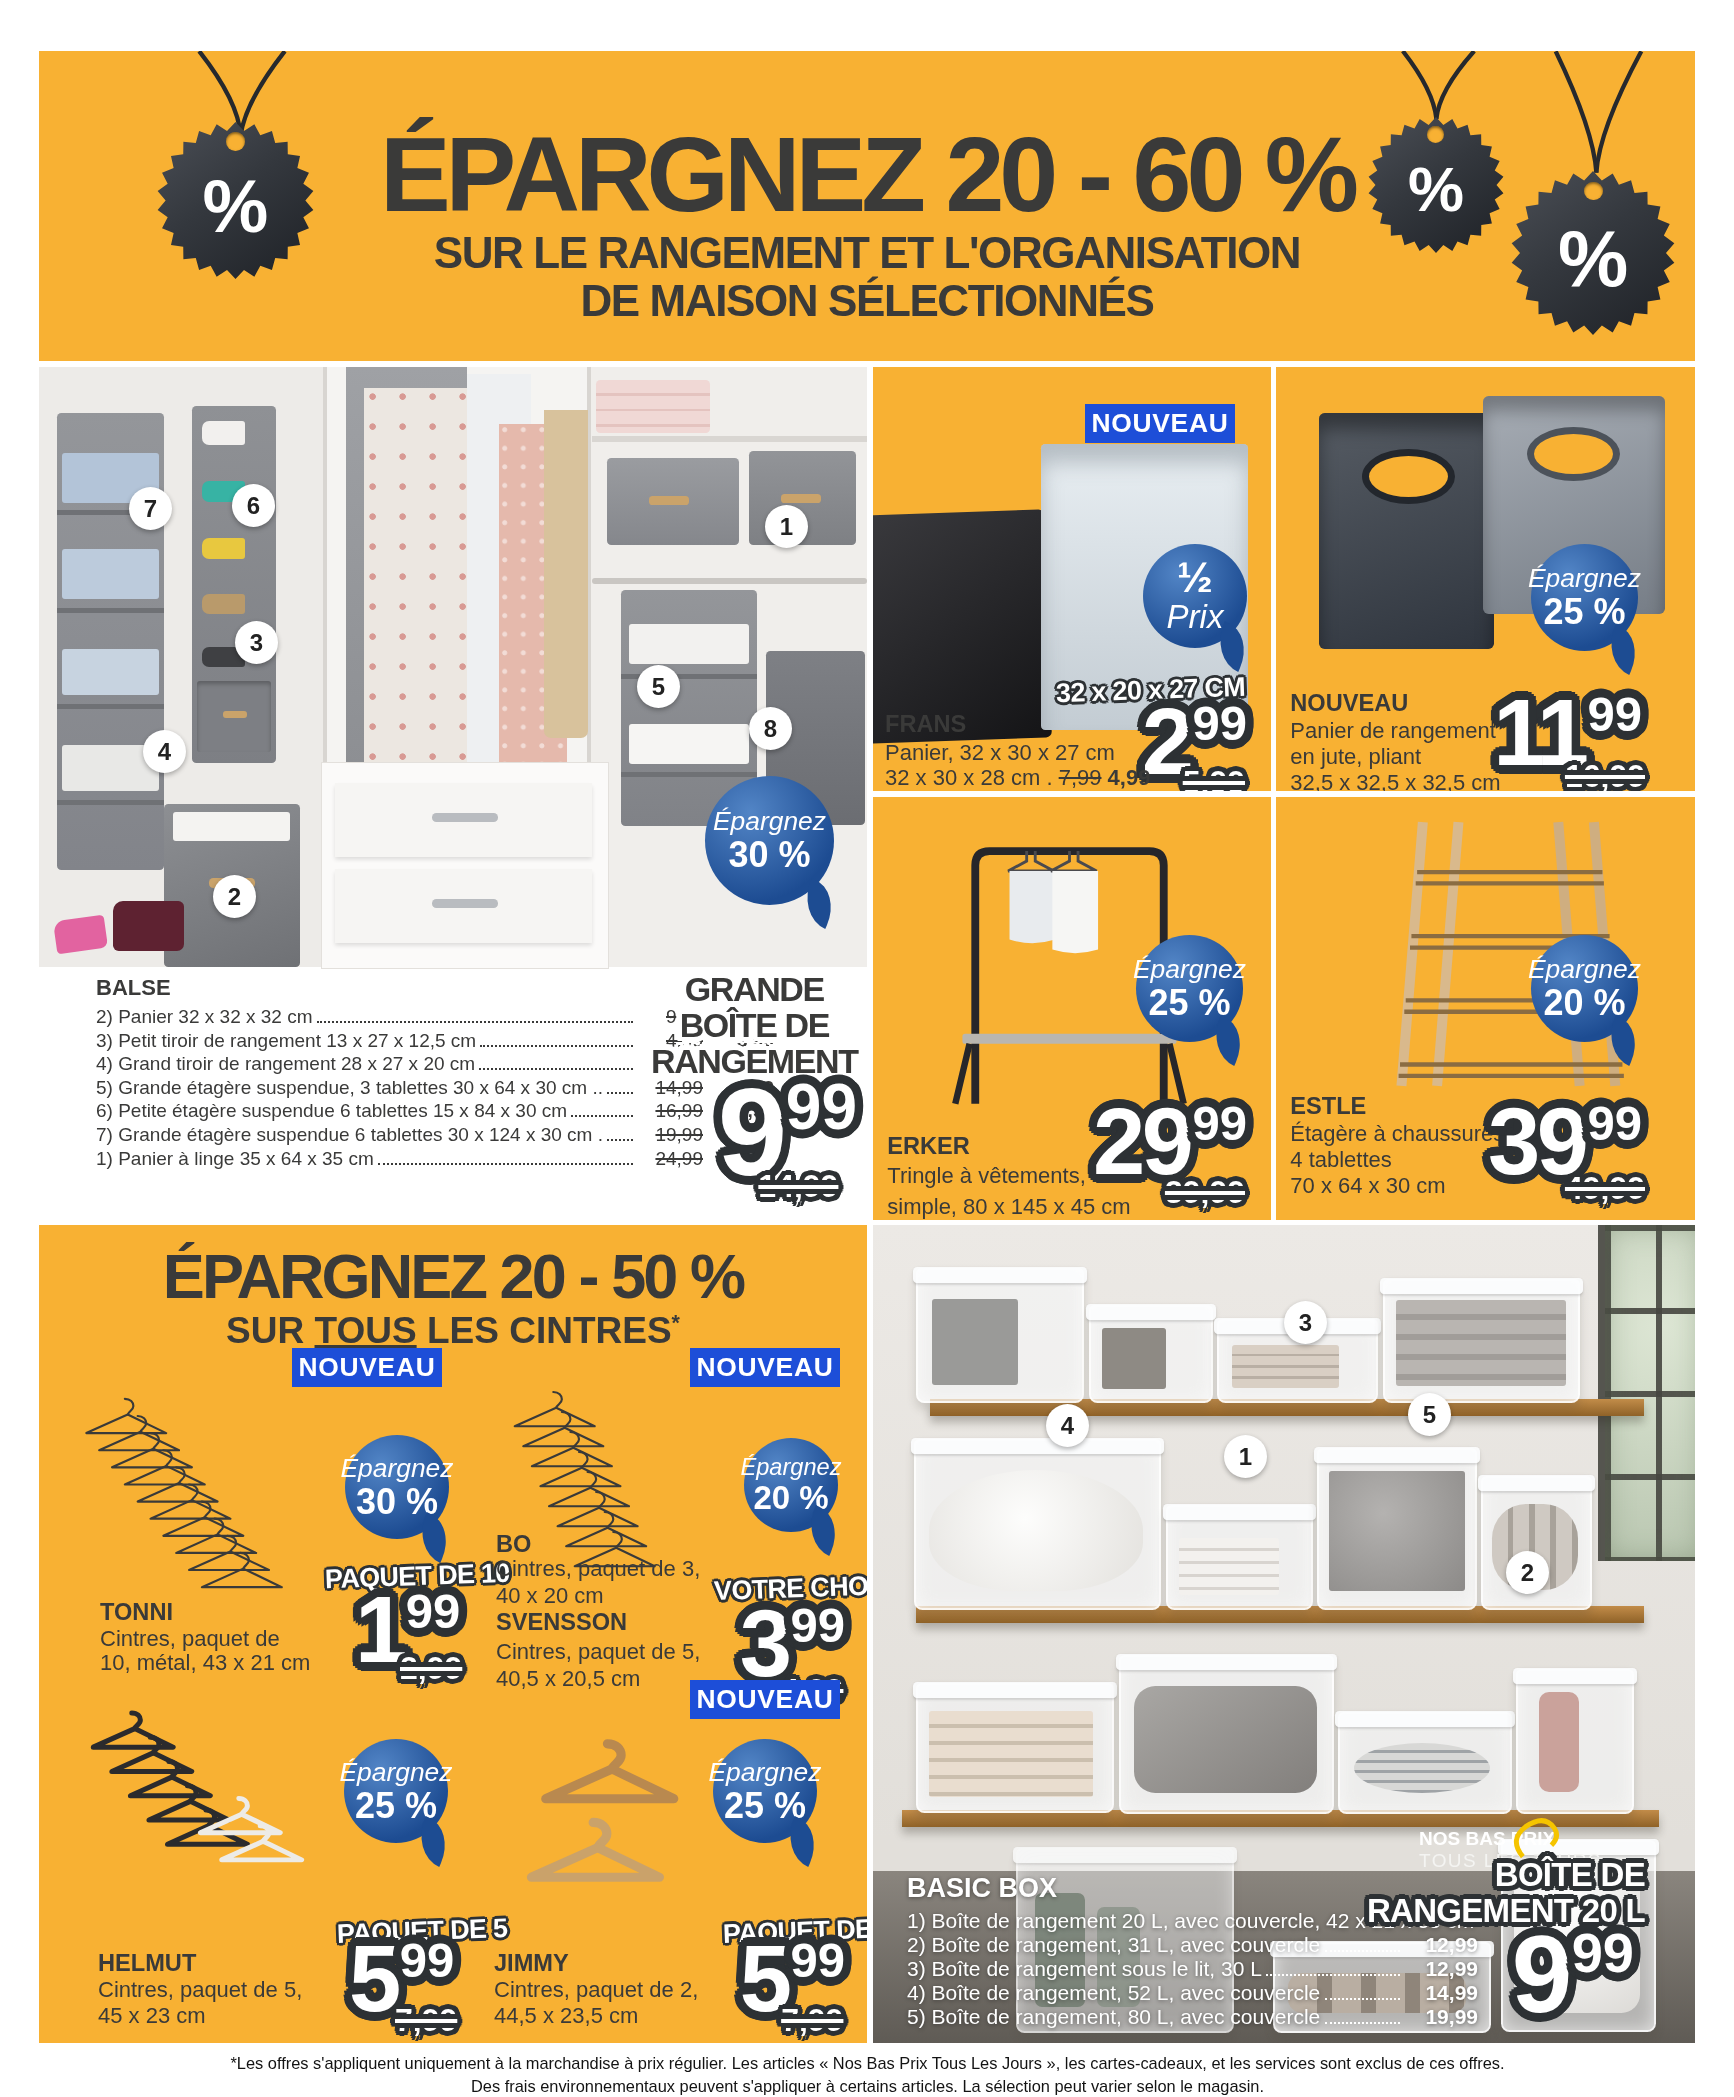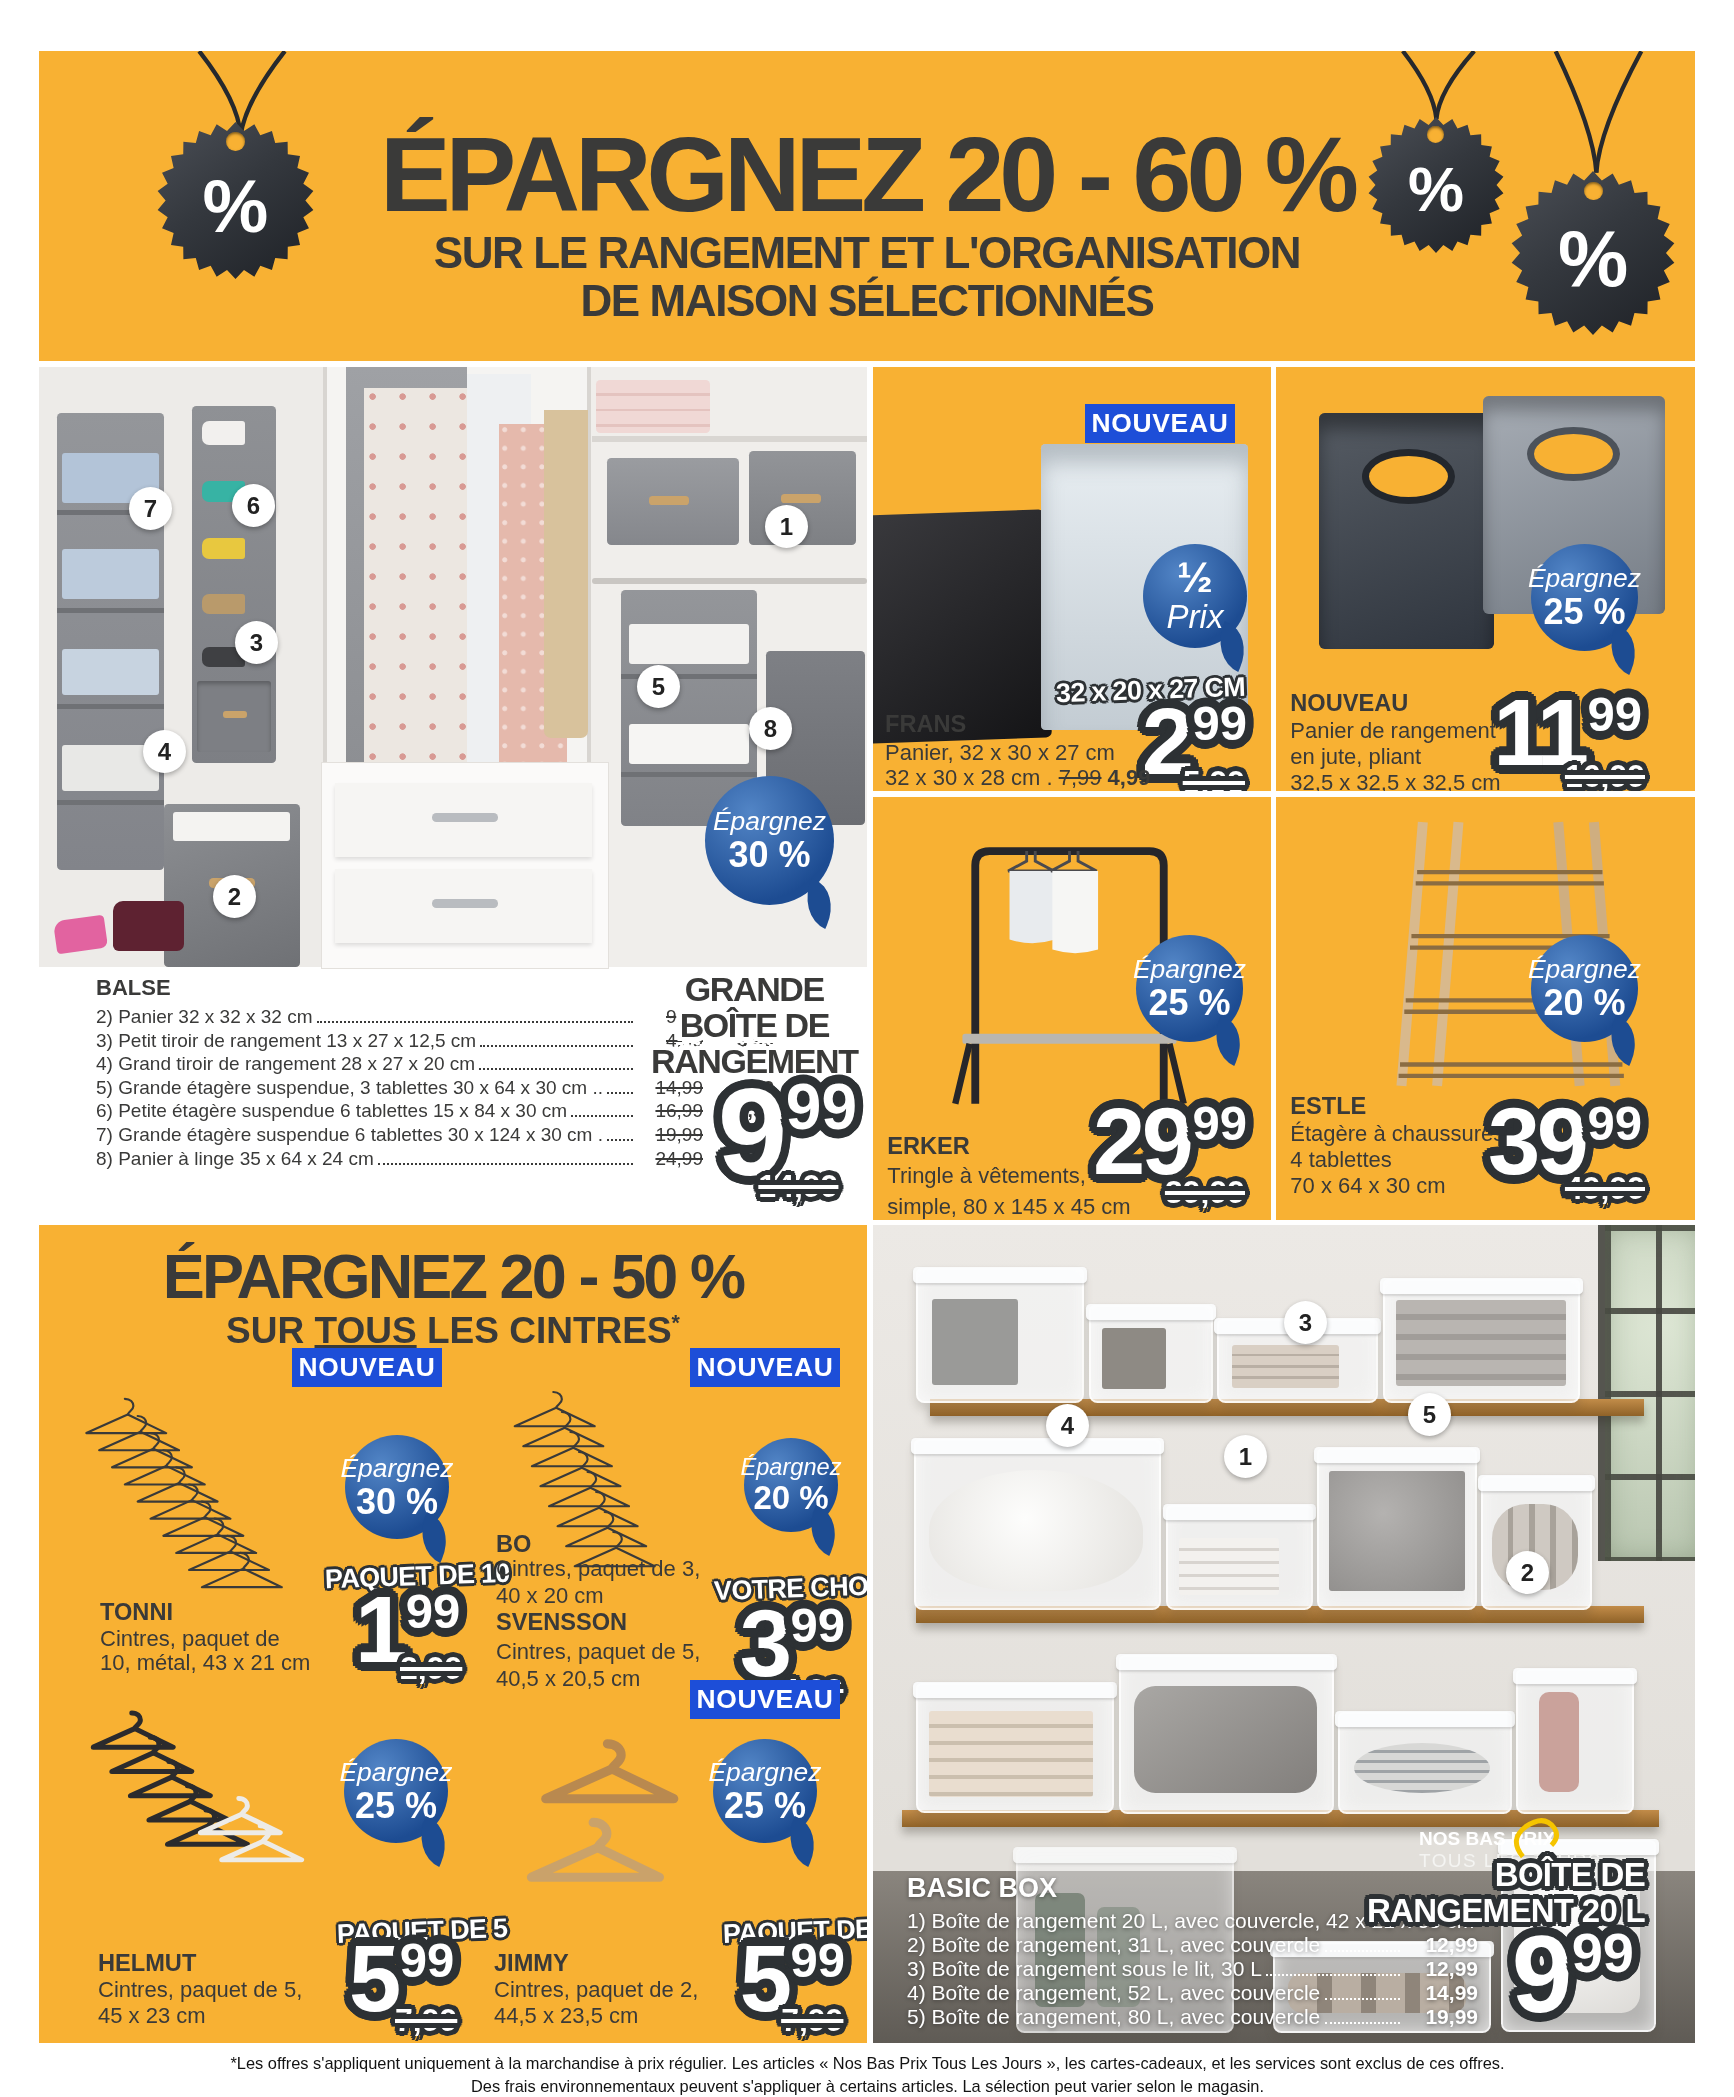--- a/index.html
+++ b/index.html
@@ -229,21 +229,21 @@
           <span class="old">16,99</span>
           <span class="new">12,99</span>
         </div>
       <div class="row">
           <span>7) Grande étagère suspendue 6 tablettes 30 x 124 x 30 cm .</span>
           <span class="lead"></span>
           <span class="old">19,99</span>
           <span class="new">14,99</span>
         </div>
       <div class="row">
-          <span>8) Panier à linge 35 x 64 x 24 cm</span>
+          <span>1) Panier à linge 35 x 64 x 35 cm</span>
           <span class="lead"></span>
           <span class="old">24,99</span>
           <span class="new">19,99</span>
         </div>
     </div>
     <div class="grande o-w" style="right:5.7px;top:604px;width:214px">
       <div>GRANDE</div>
       <div>BOÎTE DE</div>
       <div>RANGEMENT</div>
     </div>

